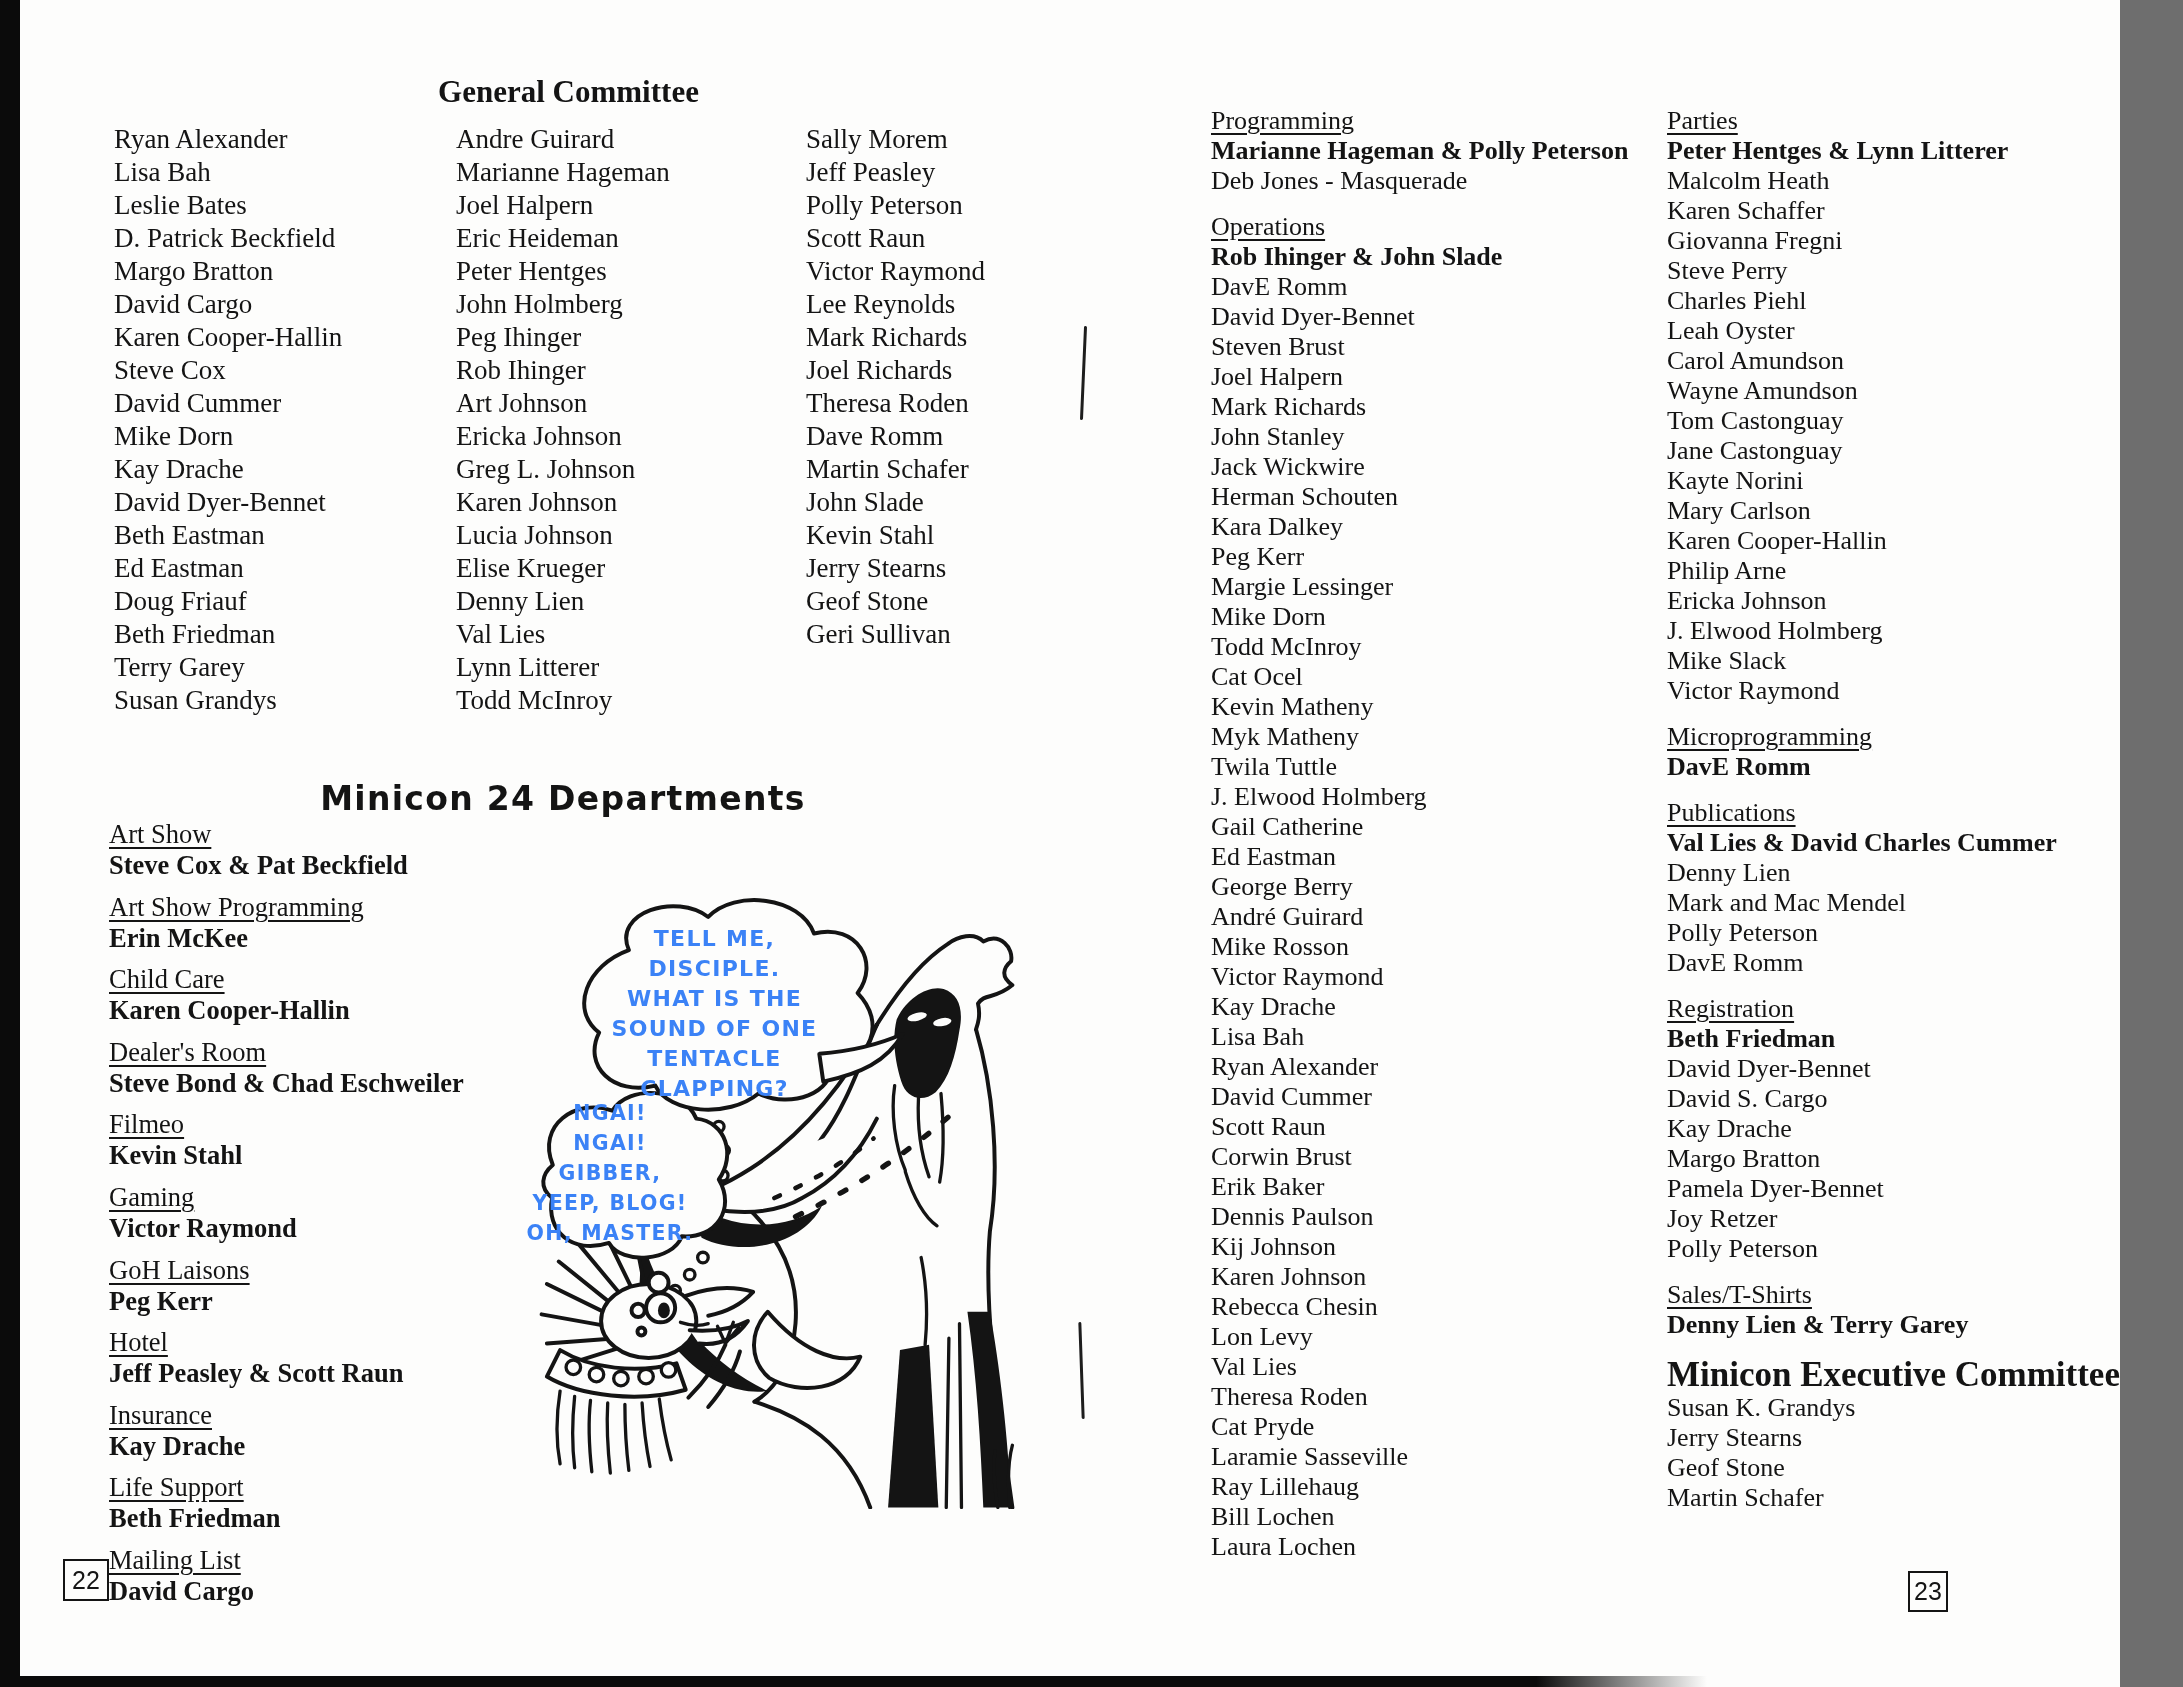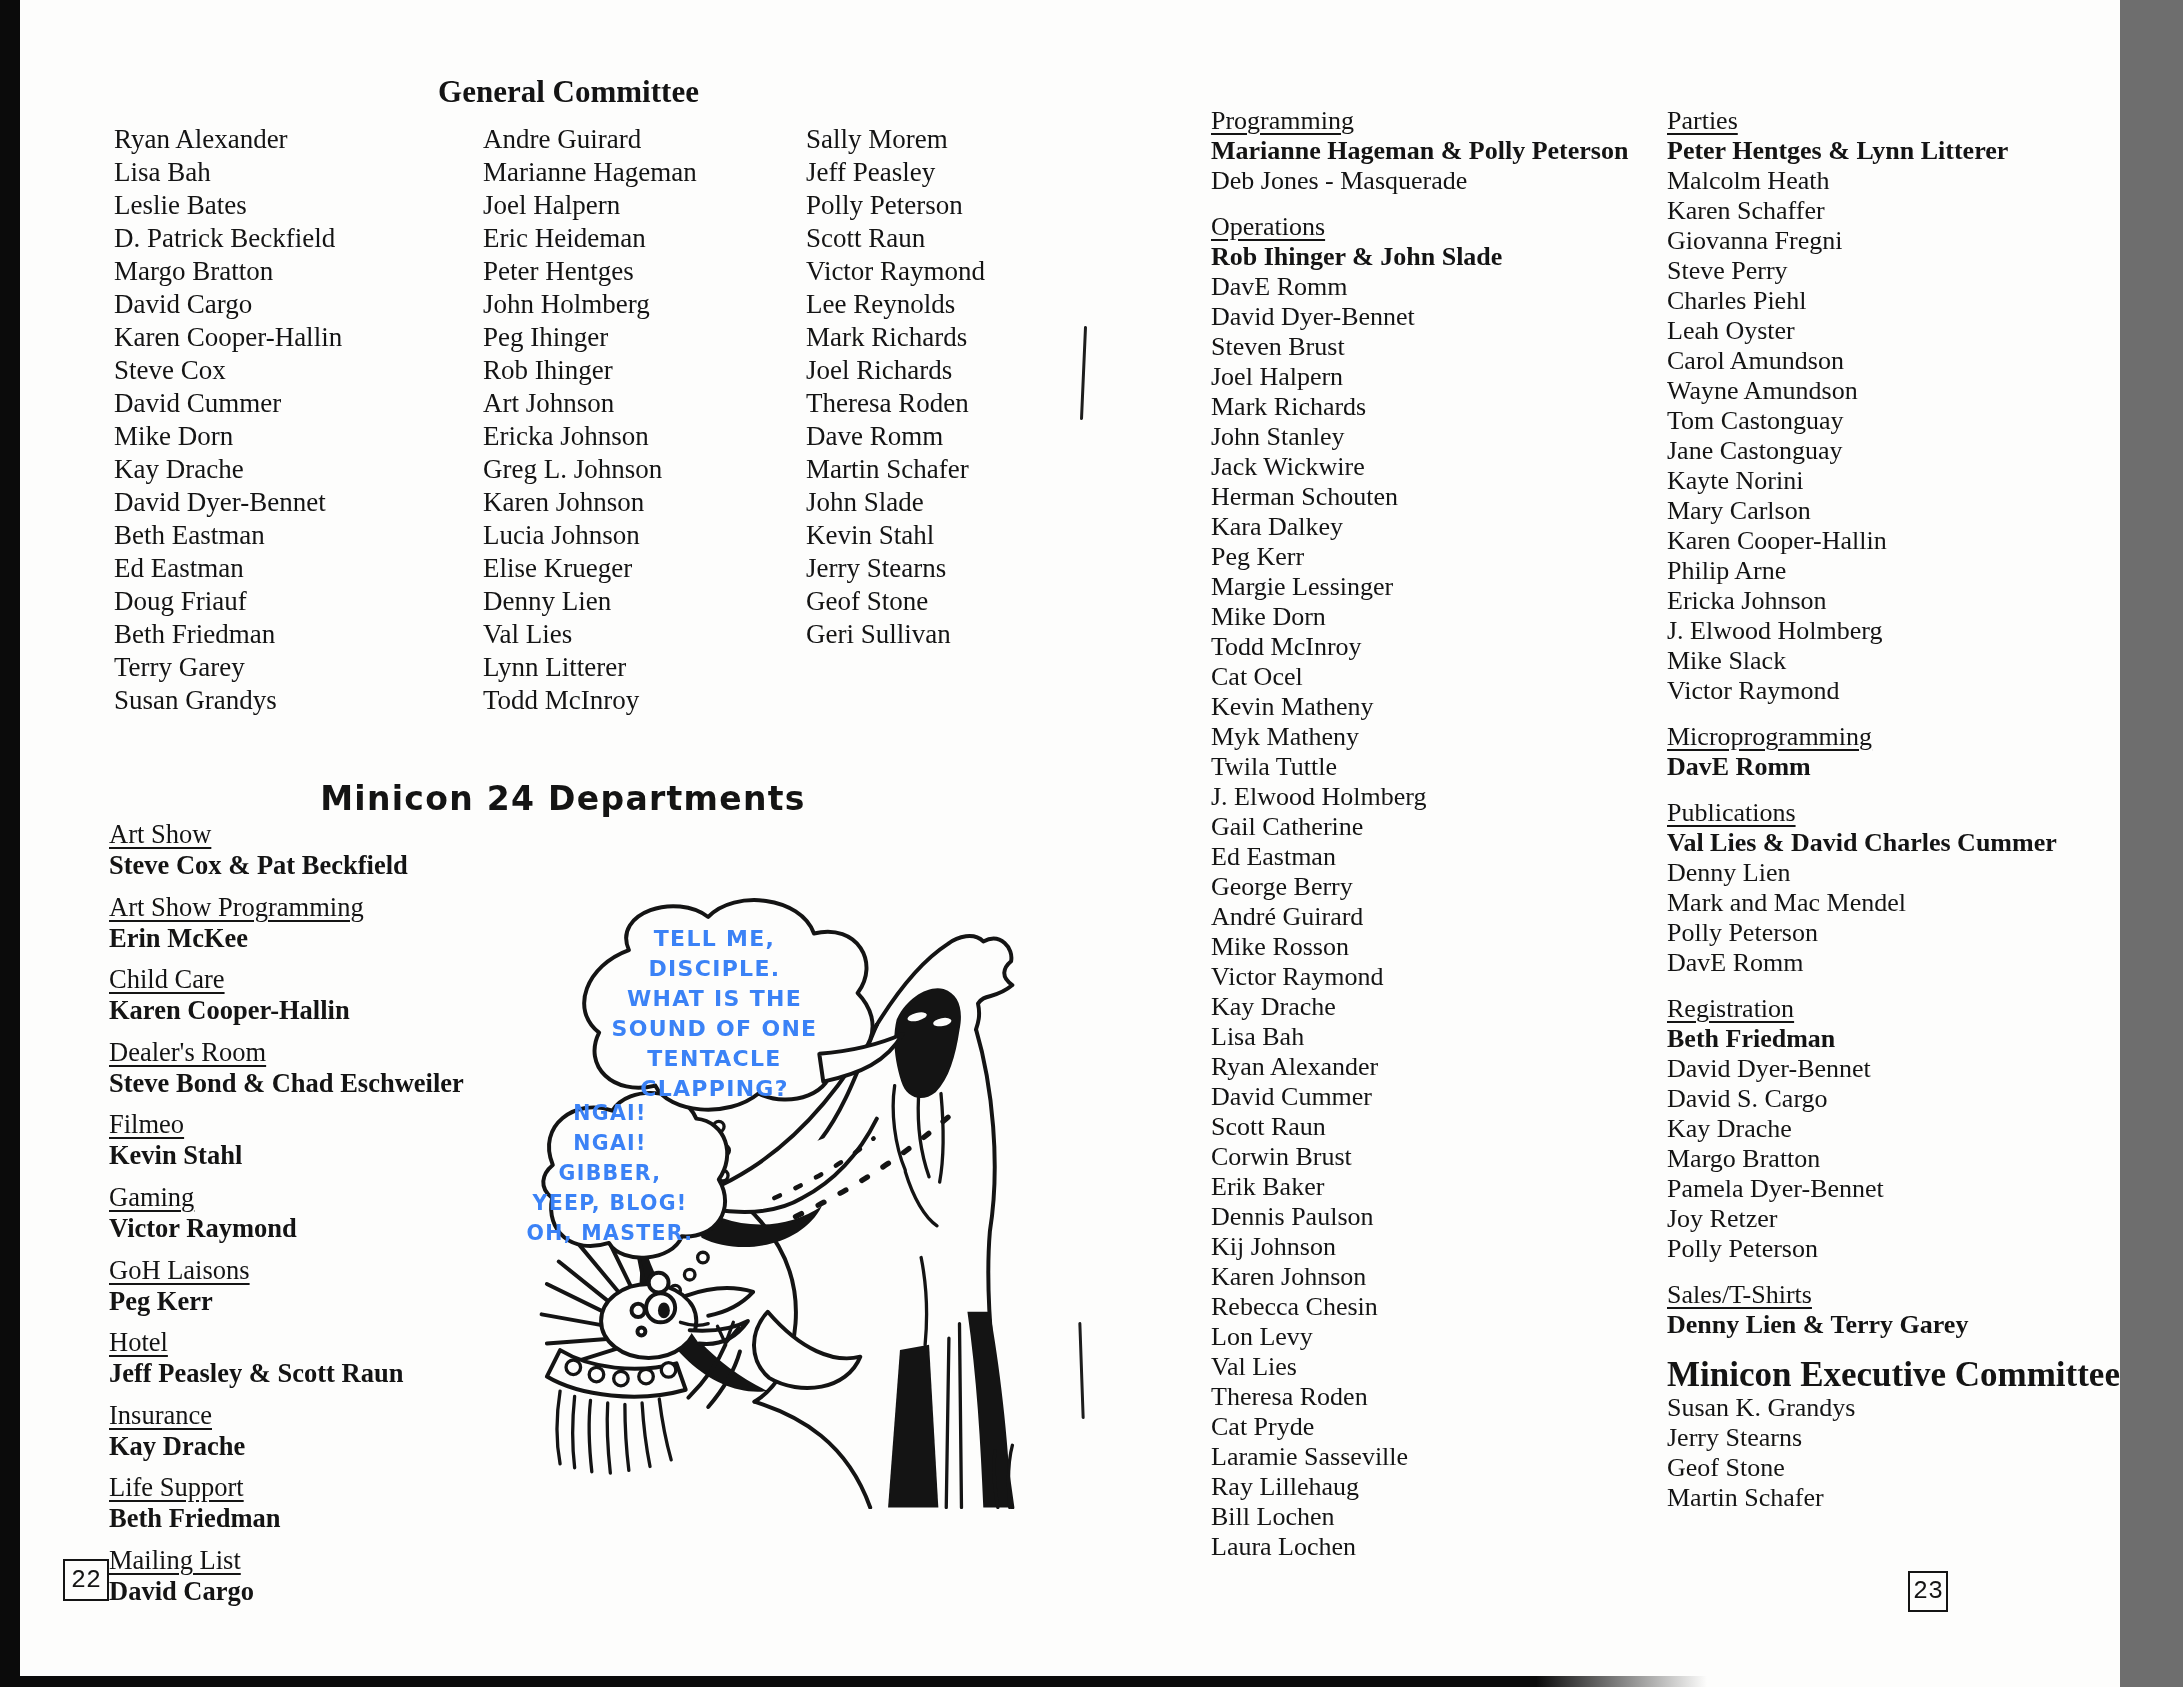--- a/index.html
+++ b/index.html
@@ -15,21 +15,21 @@
     border-left:2px solid #8e8c89;}
   .artifact{position:absolute;width:3.3px;background:#1d1d1d;border-radius:2px;}
   .artifact.a1{left:1082px;top:326px;height:94px;transform:rotate(2.5deg);}
   .artifact.a2{left:1080px;top:1322px;height:97px;transform:rotate(-2deg);}
 
   
   .gc-title{position:absolute;left:370px;top:74px;width:397px;text-align:center;
     font-size:31px;font-weight:bold;white-space:nowrap;}
   .gc-col{position:absolute;top:123px;font-size:27px;line-height:33px;white-space:nowrap;}
   .gc-col.c1{left:114px;}
-  .gc-col.c2{left:483px;}
+  .gc-col.c2{left:456px;}
   .gc-col.c3{left:806px;}
 
   
   .dept-title{position:absolute;left:318px;top:779px;width:490px;text-align:center;
     font-family:"DejaVu Sans",sans-serif;font-weight:bold;font-size:33px;letter-spacing:1.3px;white-space:nowrap;}
   .dept-list{position:absolute;left:109px;top:819px;}
   .dept-entry{margin-bottom:10.6px;}
   .dept-heading{font-size:26.5px;line-height:31px;text-decoration:underline;
     text-underline-offset:4px;text-decoration-thickness:2px;white-space:nowrap;}
   .dept-staff{font-size:26.5px;line-height:31px;font-weight:bold;white-space:nowrap;}
@@ -39,21 +39,21 @@
   .rcol.a{left:1211px;width:450px;}
   .rcol.b{left:1667px;width:509px;}
   .sec{margin-bottom:16px;}
   .sec-heading{text-decoration:underline;text-underline-offset:4px;text-decoration-thickness:2px;white-space:nowrap;}
   .sec-heading.exec{font-weight:bold;font-size:35px;line-height:37px;text-decoration:none;margin-top:2.6px;}
   .sec-line{white-space:nowrap;}
   .sec-line.bold{font-weight:bold;}
 
   
   .pagenum{position:absolute;border:2.6px solid #141414;background:#fdfdfc;
-    font-family:Liberation Mono, monospace;font-size:25px;
+    font-family:Liberation Sans, sans-serif;font-size:25px;
     display:flex;align-items:center;justify-content:center;}
   .pagenum.p22{left:63px;top:1559px;width:42px;height:38px;}
   .pagenum.p23{left:1908px;top:1571px;width:36px;height:37px;}
 
   
   .cartoon-svg{position:absolute;left:490px;top:887px;width:529px;height:622px;}
   .bubble-text{position:absolute;text-align:center;font-family:"DejaVu Sans",sans-serif;
     font-weight:600;letter-spacing:1.3px;white-space:pre-line;color:#3b82f6;}
   .bubble-text.speech{left:582px;top:924px;width:265px;font-size:22px;line-height:30px;}
   .bubble-text.thought{left:511px;top:1098px;width:198px;font-size:20.5px;line-height:30px;}

